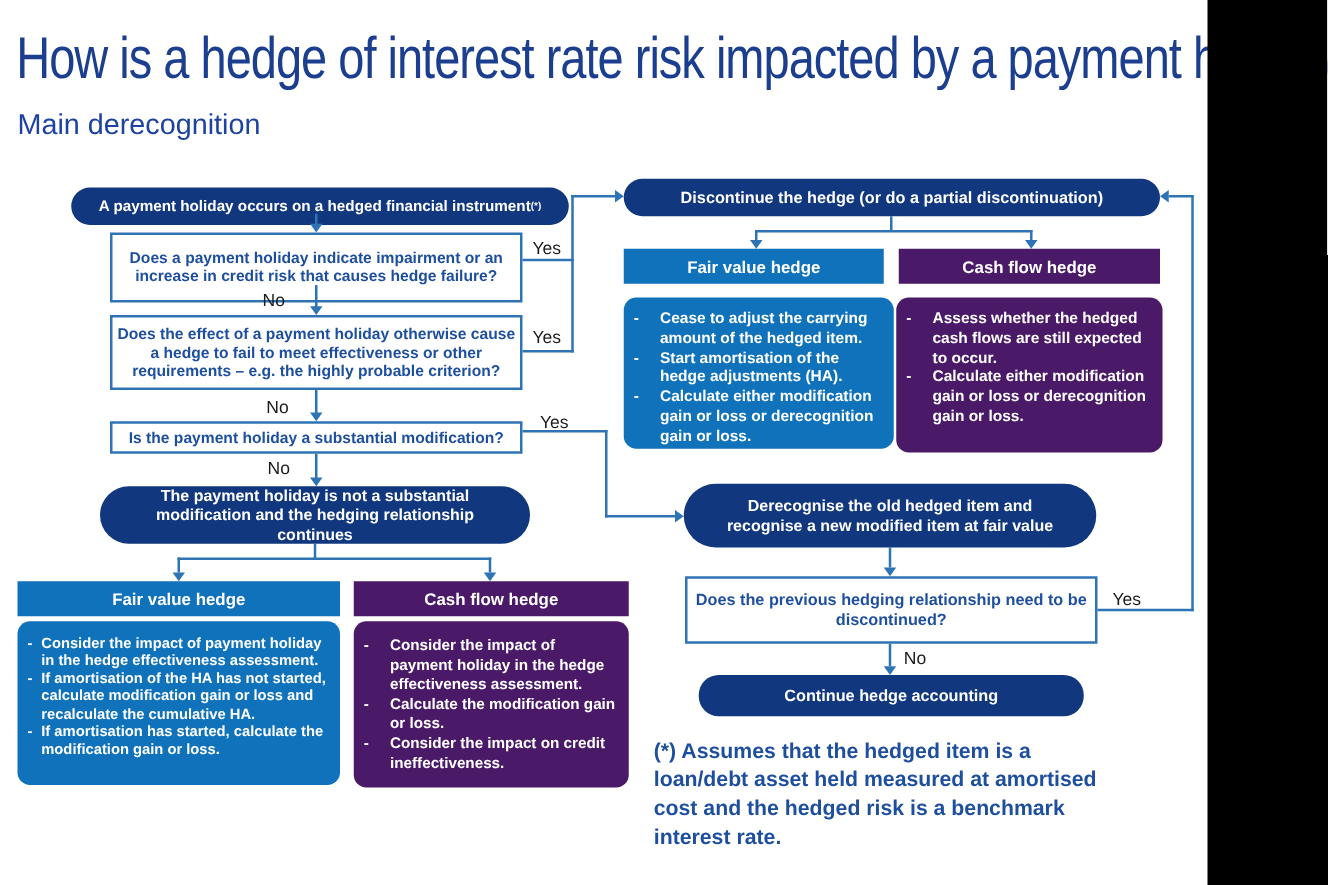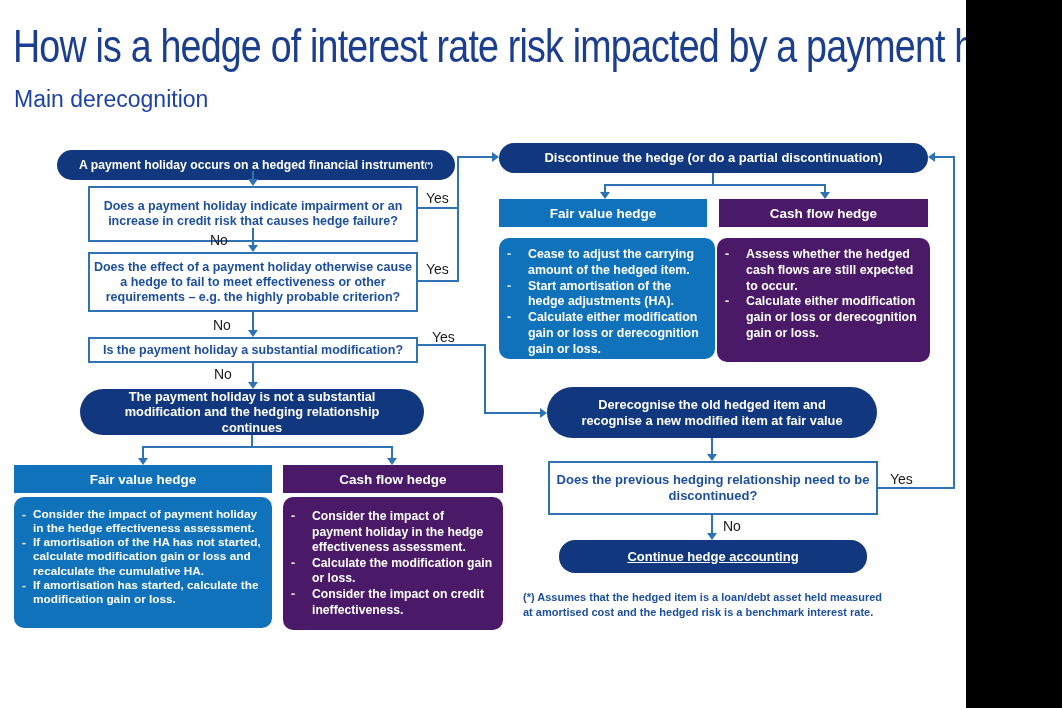--- a/index.html
+++ b/index.html
@@ -34,21 +34,21 @@
   .vline,.hline{position:absolute;background:#2e74b5;}
   .vline{width:2px;}
   .hline{height:2px;}
   .arr{position:absolute;width:0;height:0;}
   .arr-d{border-left:5px solid transparent;border-right:5px solid transparent;border-top:7px solid #2e74b5;}
   .arr-r{border-top:5px solid transparent;border-bottom:5px solid transparent;border-left:7px solid #2e74b5;}
   .arr-l{border-top:5px solid transparent;border-bottom:5px solid transparent;border-right:7px solid #2e74b5;}
 
   sup{font-size:8px;line-height:0;}
   .footnote{position:absolute;left:523px;top:590px;width:366px;color:#1d4f9e;
-            font-size:11px;font-weight:bold;line-height:1.35;text-align:left;}
+            font-size:17px;font-weight:bold;line-height:1.35;text-align:left;}
 </style>
 </head>
 <body>
 
 <div class="canvas">
   <div class="black-panel"></div>
 
   <div class="title">How is a hedge of interest rate risk impacted by a payment holiday?</div>
   <div class="subtitle">Main derecognition</div>
 
@@ -146,21 +146,21 @@
   </div>
 
   <div class="node pill" style="left:547px;top:387px;width:330px;height:51px;border-radius:26px;font-size:12.8px;padding:0 28px;">
     <span>Derecognise the old hedged item and recognise a new modified item at fair value</span>
   </div>
 
   <div class="node qbox" style="left:548px;top:461px;width:330px;height:54px;font-size:13px;">
     <span>Does the previous hedging relationship need to be discontinued?</span>
   </div>
 
-  <div class="node pill" style="left:559px;top:540px;width:308px;height:33px;font-size:13px;text-decoration:underline;">
+  <div class="node pill" style="left:559px;top:540px;width:308px;height:33px;font-size:13px;">
     <span>Continue hedge accounting</span>
   </div>
 
   <div class="footnote">(*) Assumes that the hedged item is a loan/debt asset held measured at amortised cost and the hedged risk is a benchmark interest rate.</div>
 
   <div class="lbl" style="left:426px;top:190px;">Yes</div>
   <div class="lbl" style="left:210px;top:232px;">No</div>
   <div class="lbl" style="left:426px;top:261px;">Yes</div>
   <div class="lbl" style="left:213px;top:317px;">No</div>
   <div class="lbl" style="left:432px;top:329px;">Yes</div>

